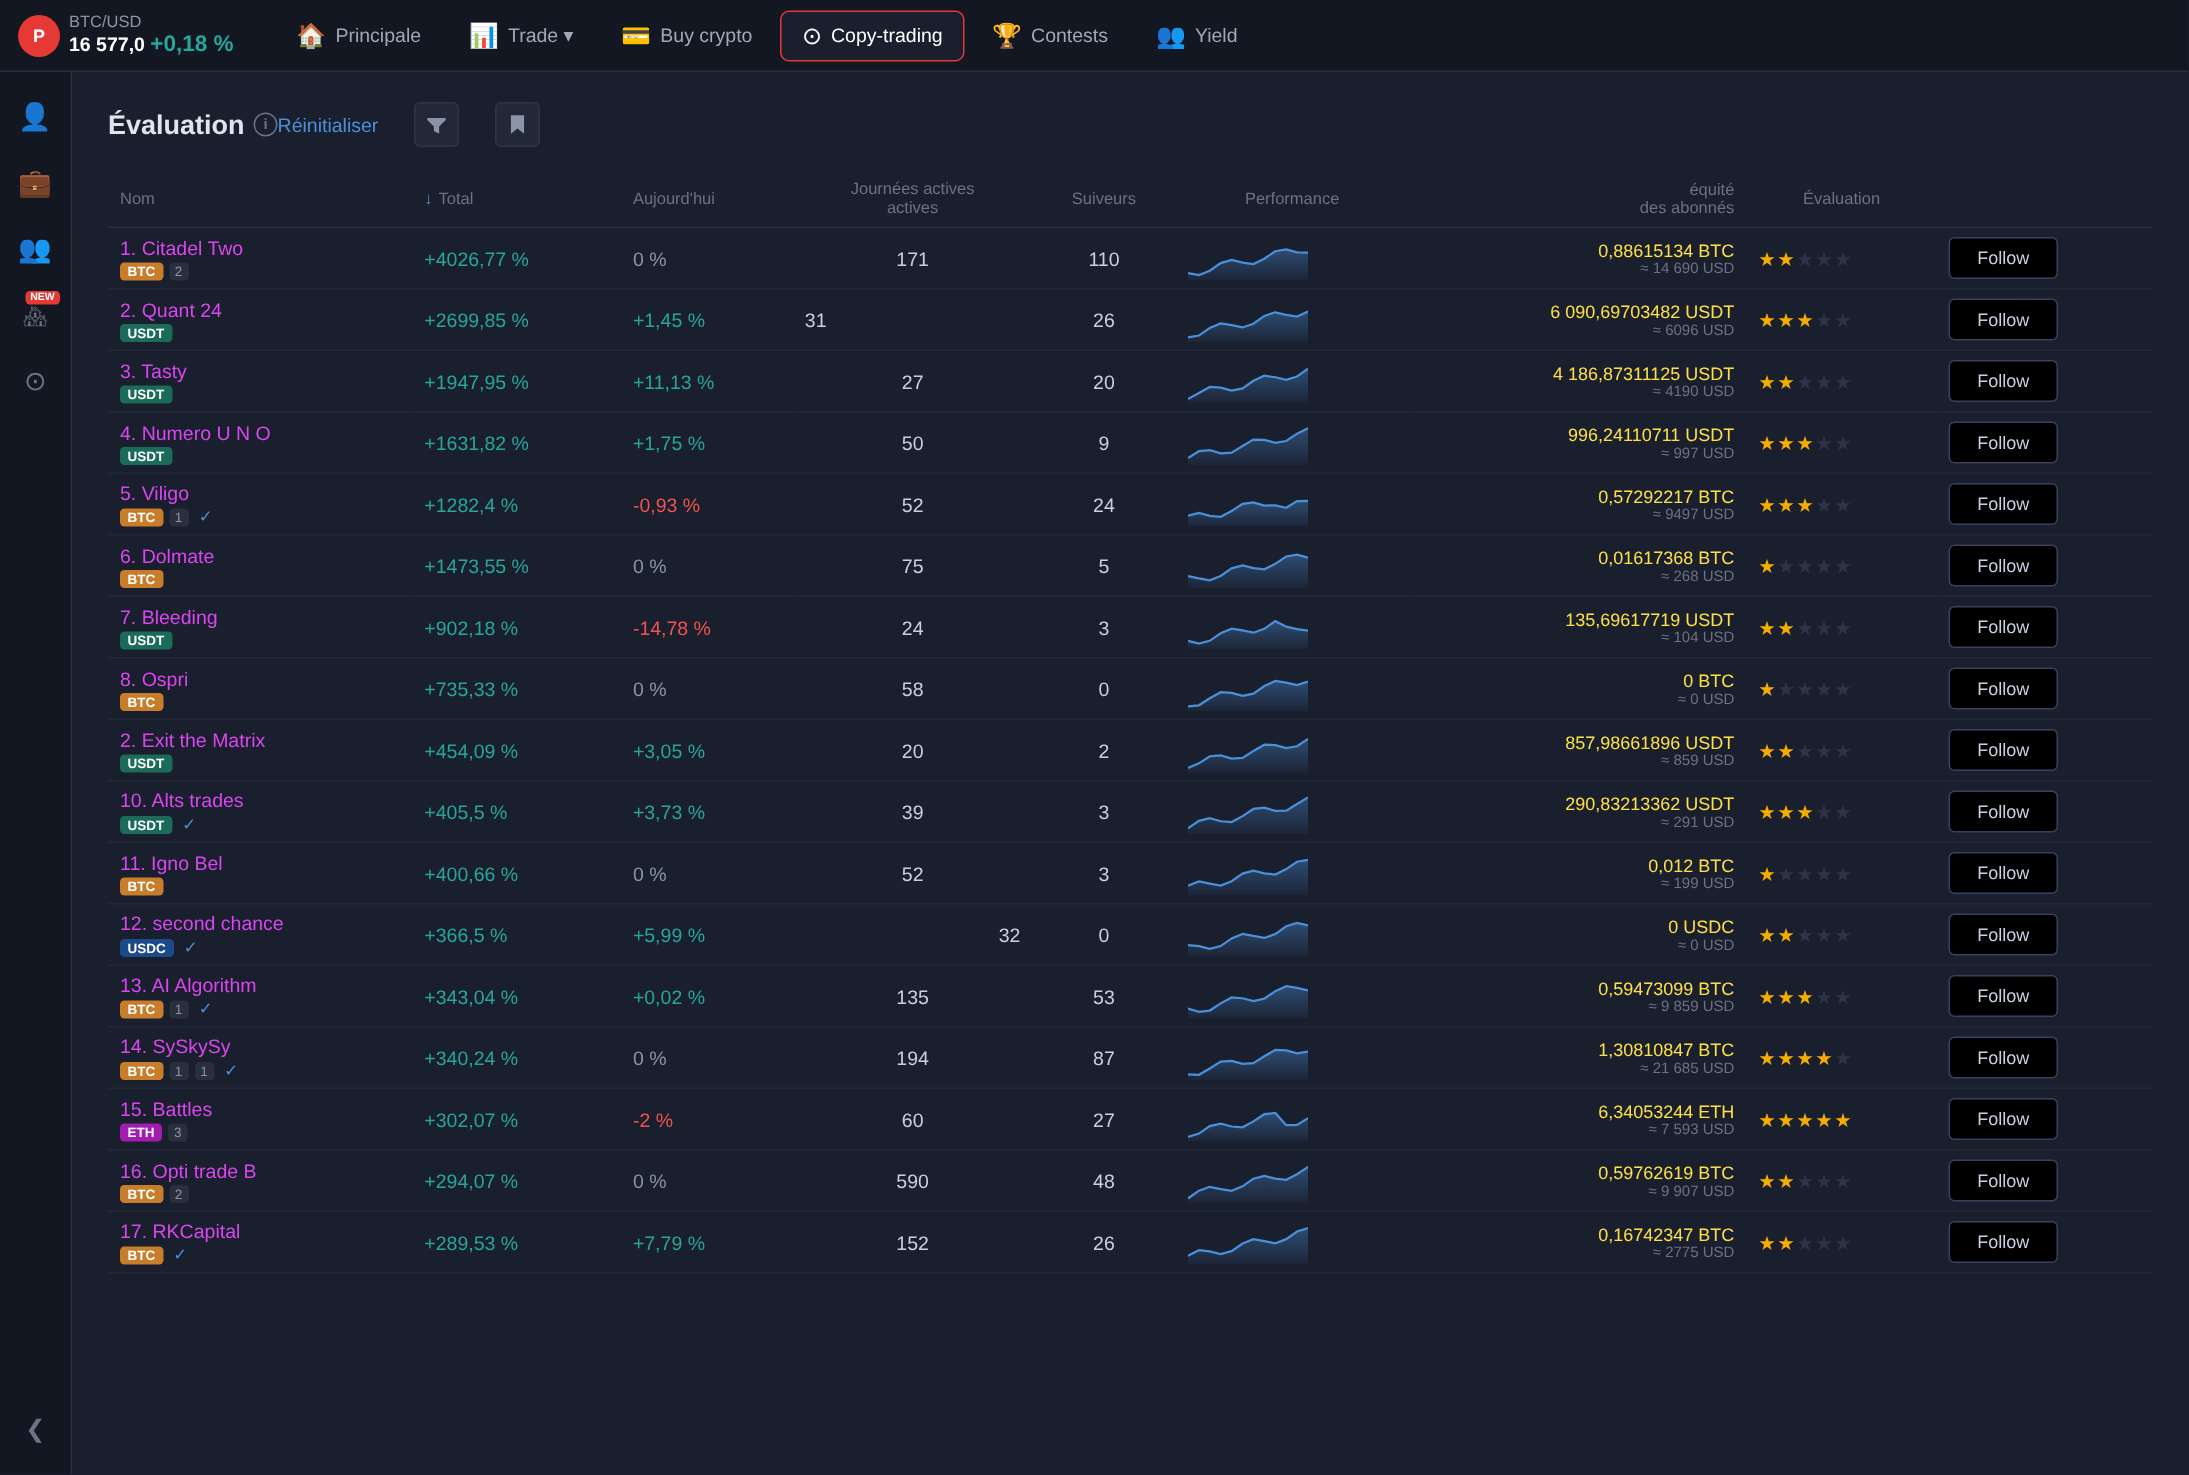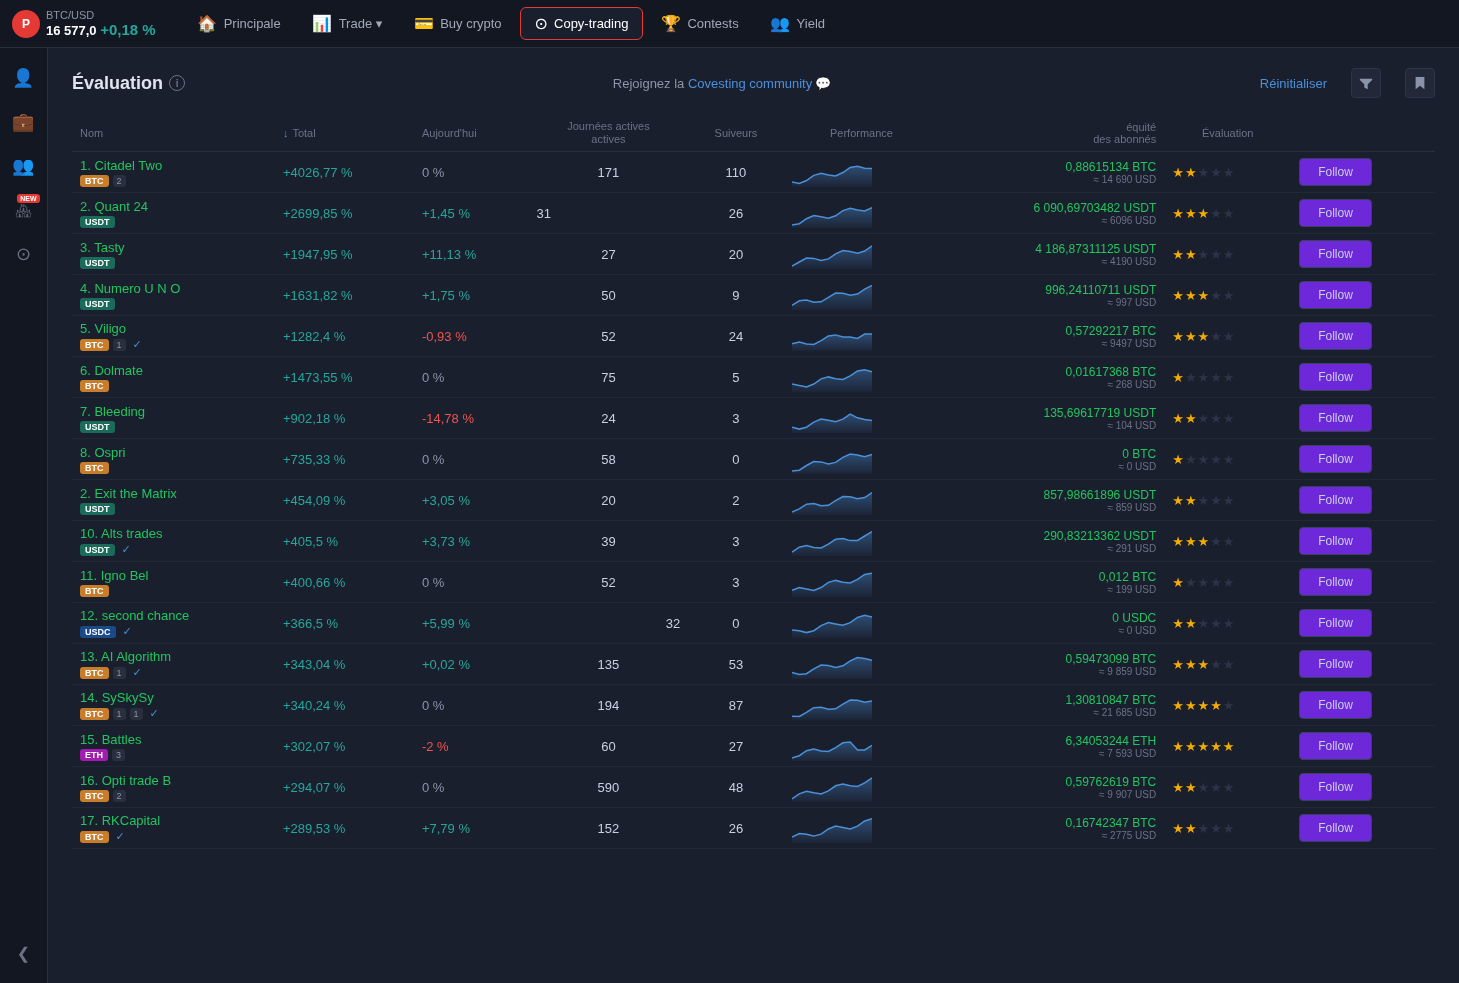--- a/index.html
+++ b/index.html
@@ -188,21 +188,21 @@
       border-bottom: 1px solid #232838;
     }
     .eval-table td {
       padding: 5px 8px;
       vertical-align: middle;
     }
 
     
     .trader-name {
       font-size: 13px;
-      color: #22c55e;
+      color: #d946ef;
       font-weight: 500;
     }
     .trader-tags {
       display: flex;
       gap: 4px;
       margin-top: 2px;
       align-items: center;
     }
     .tag {
       font-size: 9px;
@@ -226,32 +226,32 @@
     
     .pos { color: #26a69a; }
     .neg { color: #ef5350; }
     .neutral { color: #8a94a8; }
 
     
     .sparkline-cell { padding: 2px 8px; }
     .sparkline-svg { display: block; }
 
     
-    .equity-main { color: #22c55e; font-size: 12px; font-weight: 500; text-align: right; }
+    .equity-main { color: #fde047; font-size: 12px; font-weight: 500; text-align: right; }
     .equity-approx { color: #6b7285; font-size: 10px; text-align: right; }
 
     
     .stars { display: flex; gap: 1px; align-items: center; }
     .star { color: #f4a c00; font-size: 13px; }
     .star.filled { color: #f4ac00; }
     .star.empty { color: #2e3448; }
 
     
     .follow-btn {
-      background: #6d28d9;
+      background: #000000;
       border: 1px solid #3a4060;
       color: #c8d0e0;
       padding: 6px 18px;
       border-radius: 4px;
       cursor: pointer;
       font-size: 12px;
       font-weight: 500;
       white-space: nowrap;
     }
 
@@ -315,25 +315,20 @@
     <div class="sidebar-icon">⊙</div>
     <div class="sidebar-arrow">❮</div>
   </aside>
 
   <main class="main">
 
     <div class="eval-header">
       <div class="eval-title">
         <span>Évaluation</span>
         <span class="eval-info-icon">i</span>
-      </div>
-      <div class="eval-center">
-        <span>Rejoignez la</span>
-        <a href="#">Covesting community</a>
-        <span>💬</span>
       </div>
       <div class="eval-actions">
         <button class="btn-reinit">Réinitialiser</button>
         <div class="icon-btn">
           <svg width="14" height="14" viewBox="0 0 16 16" fill="currentColor">
             <path d="M1 3h14v1.5l-5 5V15l-4-2V9.5L1 4.5V3z"></path>
           </svg>
         </div>
         <div class="icon-btn">
           <svg width="12" height="14" viewBox="0 0 12 16" fill="currentColor">

